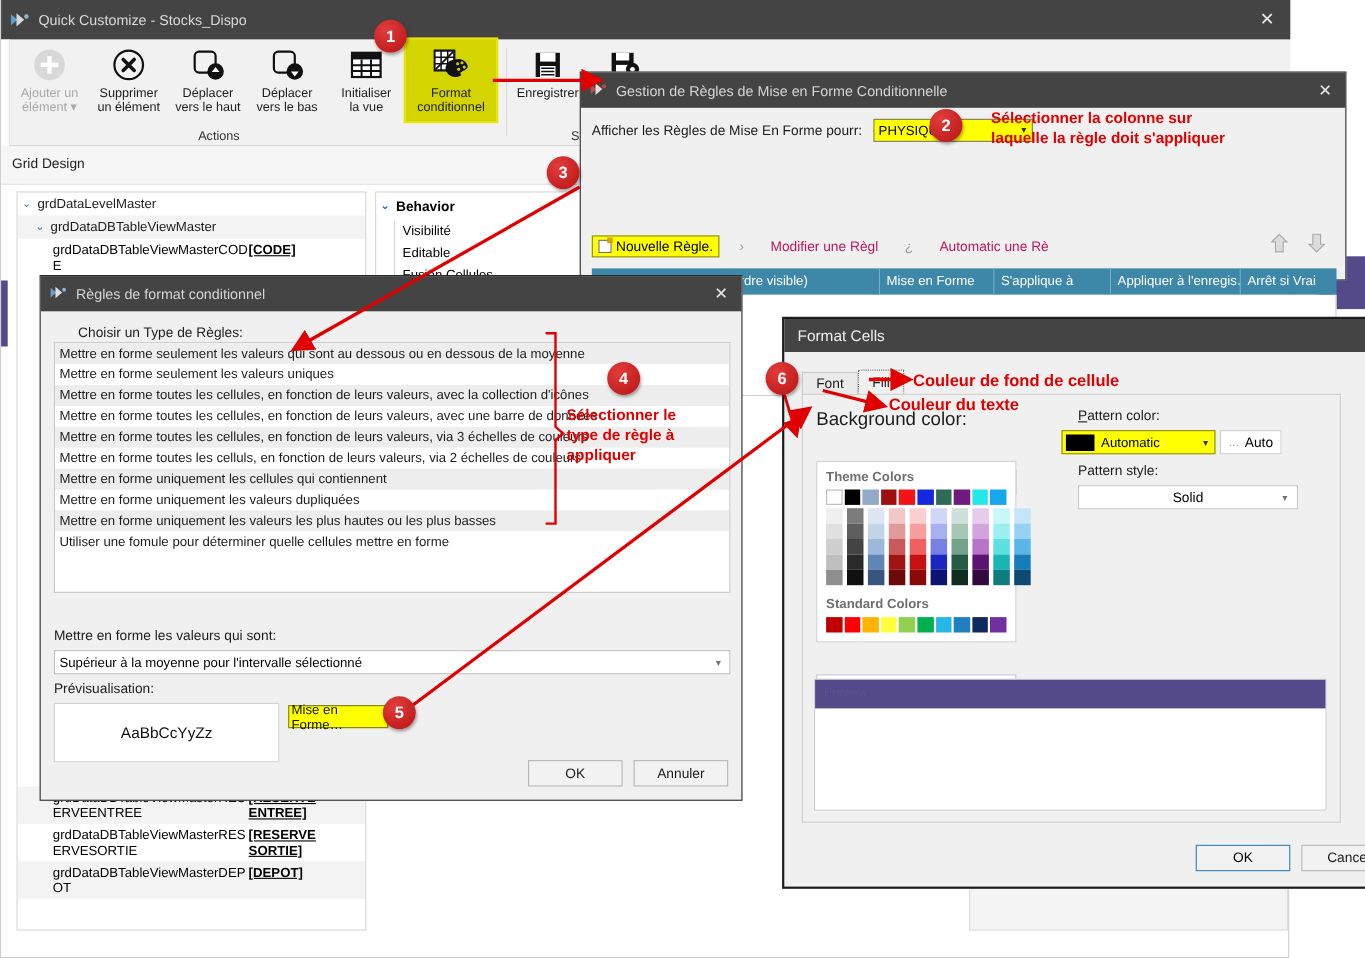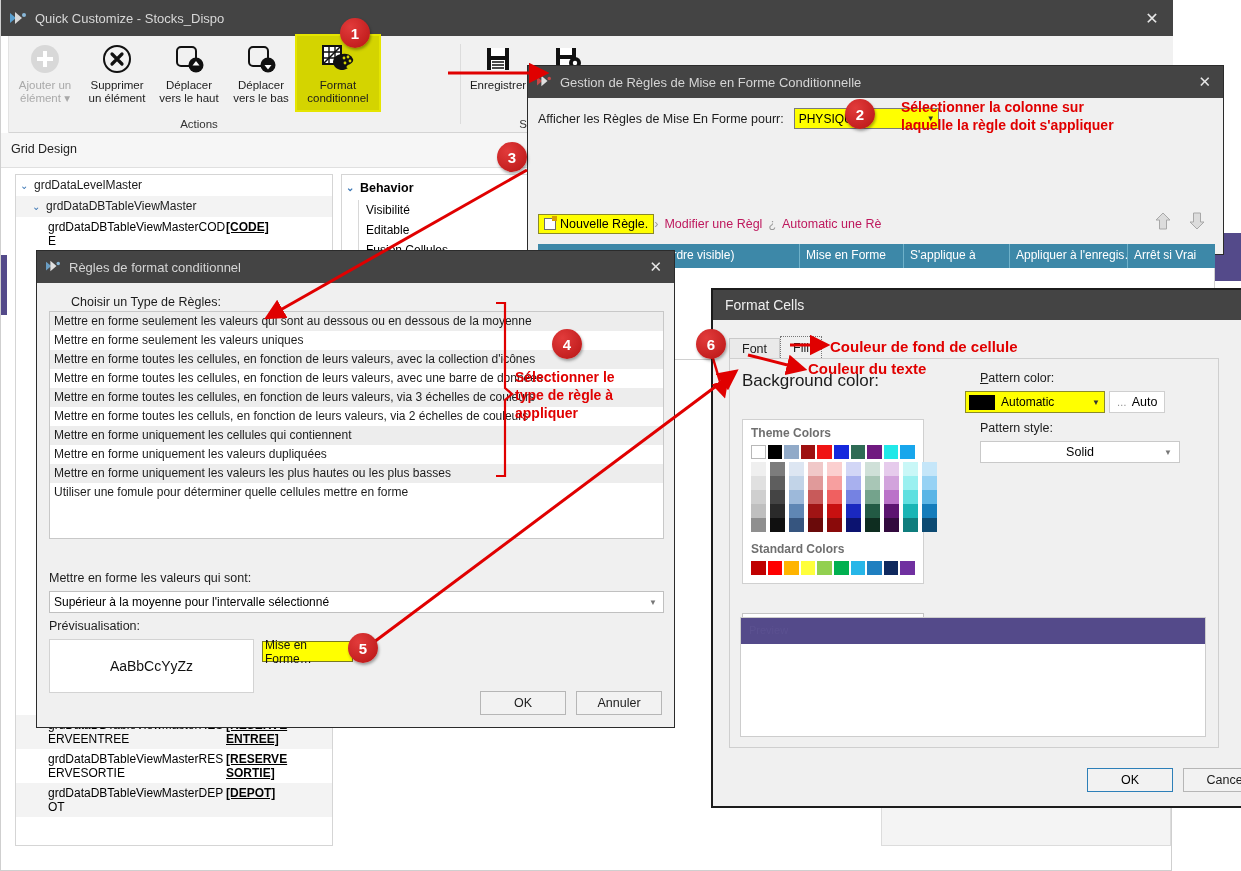--- a/index.html
+++ b/index.html
@@ -104,21 +104,21 @@
   .dlg-x { margin-left: auto; font-size: 15px; color: #e6e6e6; padding-right: 4px;}
 
   #dlg-gestion { left: 527px; top: 65px; width: 697px; height: 190px; }
   .ges-row1 { position:absolute; left: 10px; top: 42px; display:flex; align-items:center; font-size:12.5px; }
   .ges-label { color: #1c1c1c; }
   .ges-combo {
     margin-left: 10px; width: 145px; height: 21px; background:#ffff00;
     border: 1px solid #7a7a7a; display:flex; align-items:center; padding-left:4px; font-size:12px;
   }
   .ges-combo .arrow { margin-left:auto; margin-right:3px; font-size:8px; color:#333;}
-  .ges-toolbar { position:absolute; left: 10px; top: 148px; display:flex; align-items:center; font-size:12.5px; gap:0; }
+  .ges-toolbar { position:absolute; left: 10px; top: 148px; display:flex; align-items:center; font-size:12.5px; gap:18px; }
   .new-rule-btn {
     background:#ffff00; border:1px solid #8a8a2a; padding: 2px 5px; display:flex; align-items:center; gap:4px;
   }
   .nr-ico { width:12px; height:12px; background:#fff; border:1px solid #6f6f6f; position:relative; }
   .nr-ico::after{content:'';position:absolute;right:-2px;top:-3px;width:5px;height:5px;background:#d8a000;}
   .tb-item { padding: 2px 6px; color:#be185d; white-space: nowrap; }
   .tb-div { color:#999; }
   .ges-arrows { position:absolute; right: 18px; top: 146px; display:flex; gap: 18px; }
   .updown { width:16px; height:18px; }
   .ges-table { position:absolute; left: 10px; top: 178px; width: 677px; }
@@ -286,20 +286,31 @@
           <div class="rb-btn">
             <span class="ico">
               <svg width="32" height="32" viewBox="0 0 32 32">
                   <rect x="4" y="4" width="19" height="19" rx="4" fill="none" stroke="#111" stroke-width="2"></rect>
                   <circle cx="23" cy="22" r="7.5" fill="#111"></circle>
                   <path d="M23 26.5 L26.5 22 L19.5 22 Z" fill="#fff"></path>
                 </svg>
             </span>
             <span>Déplacer</span>
             <span>vers le bas</span>
+          </div>
+          <div class="rb-btn">
+            <span class="ico">
+              <svg width="32" height="32" viewBox="0 0 32 32">
+                  <rect x="3" y="5" width="26" height="22" fill="#fff" stroke="#111" stroke-width="2"></rect>
+                  <rect x="3" y="5" width="26" height="6" fill="#111"></rect>
+                  <path d="M11.7 11 V27 M20.3 11 V27 M3 16.3 H29 M3 21.6 H29" stroke="#111" stroke-width="1.8"></path>
+                </svg>
+            </span>
+            <span>Initialiser</span>
+            <span>la vue</span>
           </div>
           <div class="rb-btn highlight" style="width:82px;">
             <span class="ico">
               <svg width="32" height="30" viewBox="0 0 32 30">
                 <rect x="1" y="2" width="18" height="18" fill="#fff" stroke="#111" stroke-width="2"></rect>
                 <path d="M1 8 H19 M1 14 H19 M7 2 V20 M13 2 V20" stroke="#111" stroke-width="1.4"></path>
                 <path d="M2 19 L18 3" stroke="#111" stroke-width="1.6"></path>
                 <path d="M20 10 a9 8 0 1 0 6 14 c-2 0 -2 -2 0 -3 c3 -1.5 6 -3 5 -6 a9 8 0 0 0 -11 -5 z" fill="#111"></path>
                 <circle cx="22" cy="14" r="1.4" fill="#d4d400"></circle>
                   <circle cx="26" cy="13" r="1.4" fill="#d4d400"></circle>

